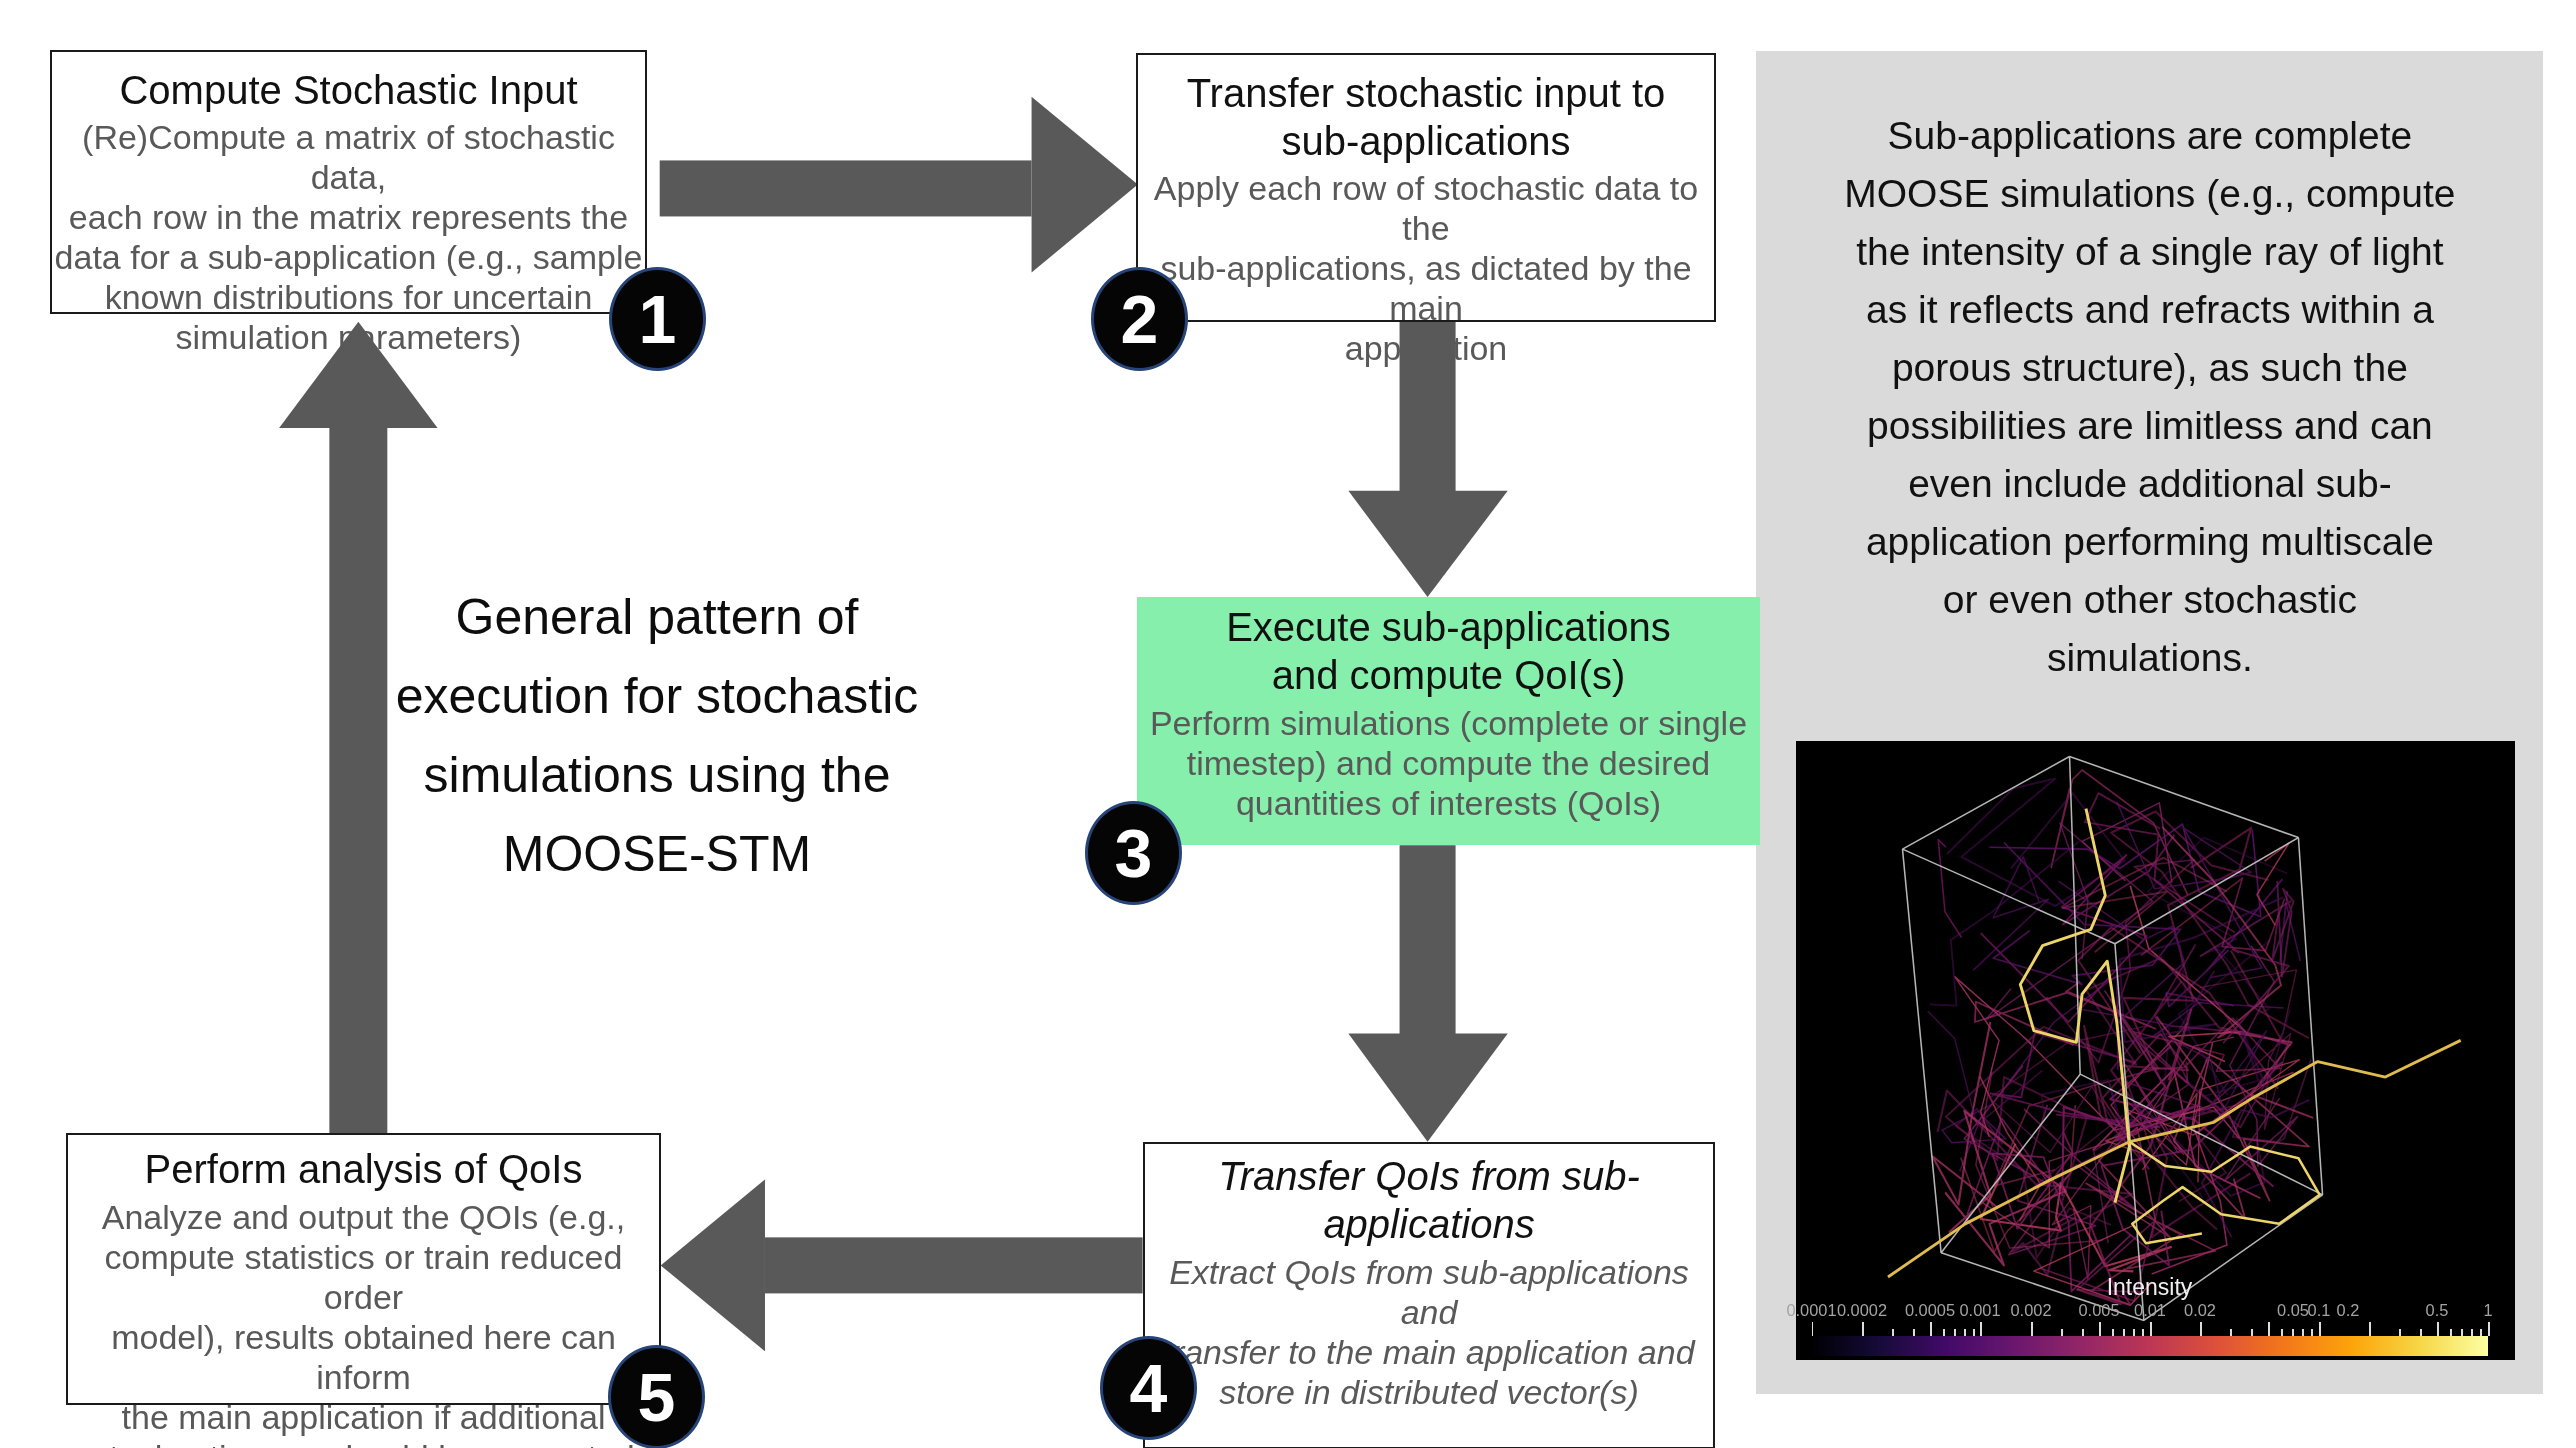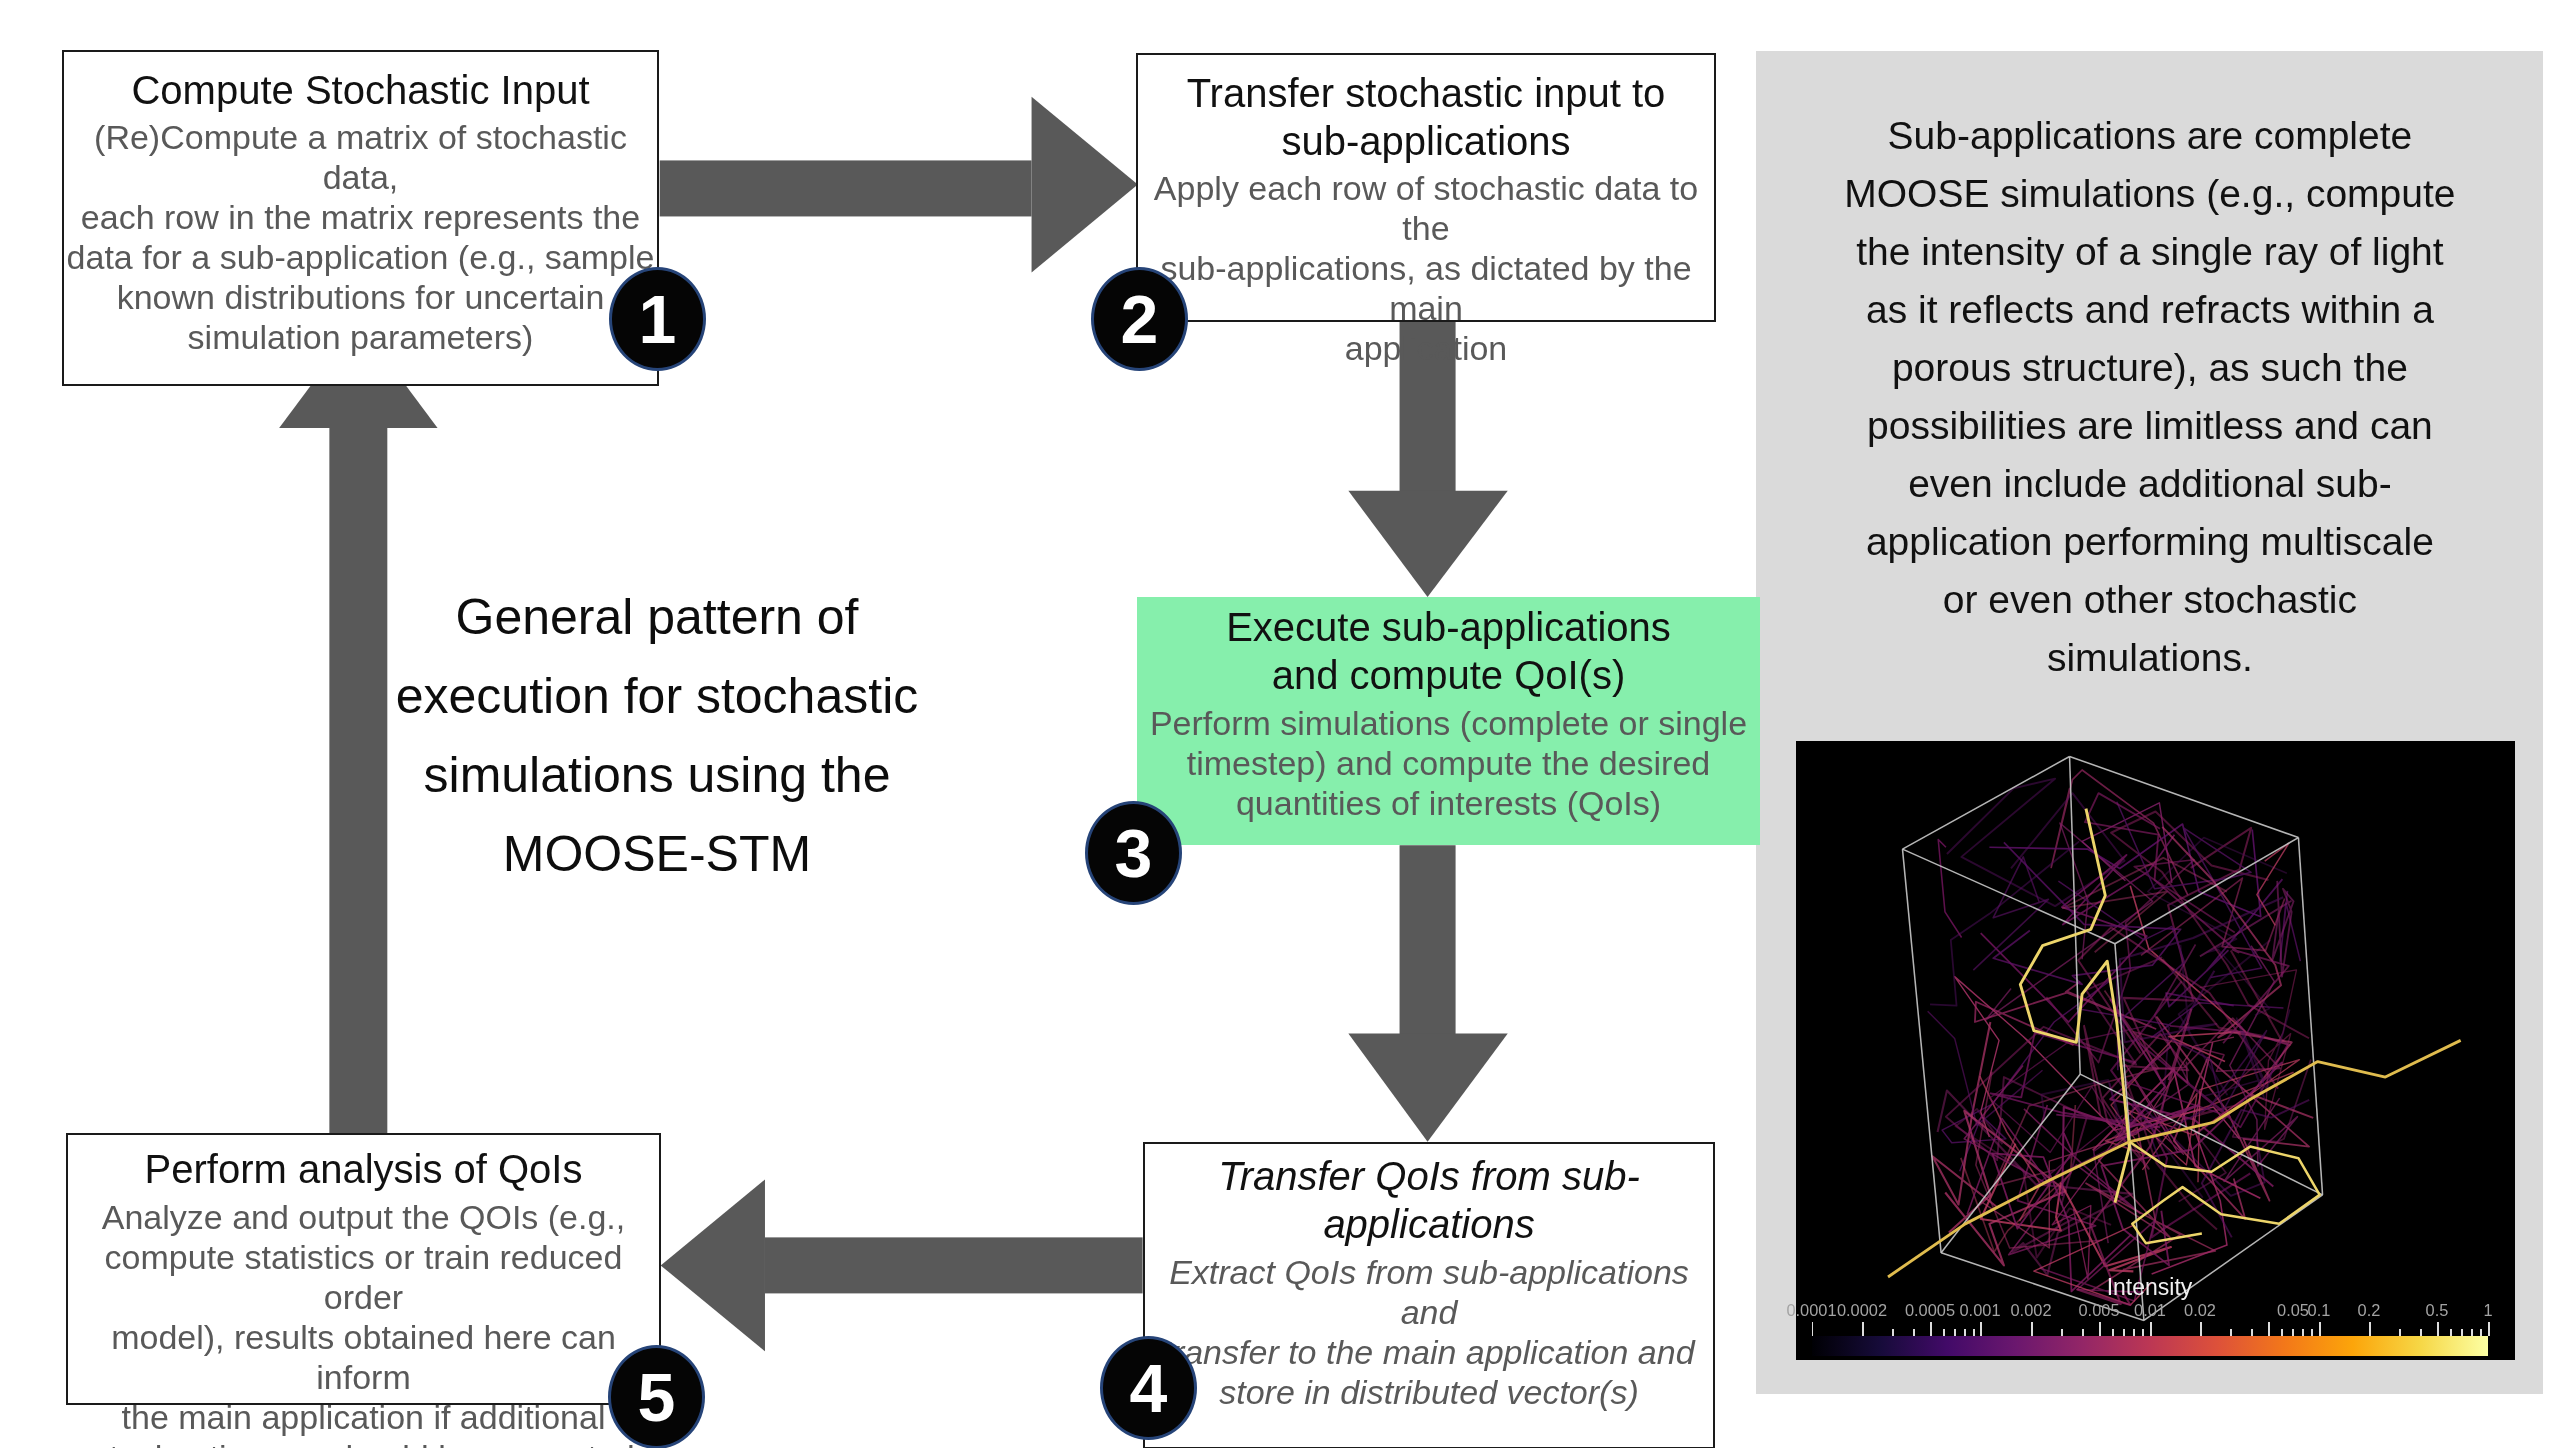--- a/index.html
+++ b/index.html
@@ -169,21 +169,21 @@
         <span class="cb-label" style="left: 303px;">0.005</span>
         <div class="cb-tick" style="left: 303px; top: 581px; height: 13.5px;"></div>
         <span class="cb-label" style="left: 354px;">0.01</span>
         <div class="cb-tick" style="left: 354px; top: 581px; height: 13.5px;"></div>
         <span class="cb-label" style="left: 404px;">0.02</span>
         <div class="cb-tick" style="left: 404px; top: 581px; height: 13.5px;"></div>
         <span class="cb-label" style="left: 472px; margin-left: 25px;">0.05</span>
         <div class="cb-tick" style="left: 472px; top: 581px; height: 13.5px;"></div>
         <span class="cb-label" style="left: 523px;">0.1</span>
         <div class="cb-tick" style="left: 523px; top: 581px; height: 13.5px;"></div>
-        <span class="cb-label" style="left: 573px;">0.2</span>
+        <span class="cb-label" style="left: 552px;">0.2</span>
         <div class="cb-tick" style="left: 573px; top: 581px; height: 13.5px;"></div>
         <span class="cb-label" style="left: 641px;">0.5</span>
         <div class="cb-tick" style="left: 641px; top: 581px; height: 13.5px;"></div>
         <span class="cb-label" style="left: 692px;">1</span>
         <div class="cb-tick" style="left: 692px; top: 581px; height: 13.5px;"></div>
         <div class="cb-tick" style="left: 96px; top: 588px; height: 6.8px;"></div>
         <div class="cb-tick" style="left: 117px; top: 588px; height: 6.8px;"></div>
         <div class="cb-tick" style="left: 147px; top: 588px; height: 6.8px;"></div>
         <div class="cb-tick" style="left: 158px; top: 588px; height: 6.8px;"></div>
         <div class="cb-tick" style="left: 168px; top: 588px; height: 6.8px;"></div>
@@ -229,21 +229,21 @@
       <rect x="792" y="1281" width="391" height="58"></rect>
       <polygon points="792,1221 792,1399 684,1310"></polygon>
     </g>
     <g>
       <rect x="341" y="437" width="60" height="736"></rect>
       <polygon points="289,443 453,443 371,333"></polygon>
     </g>
   </g>
 </svg>
 
-<div class="stepbox" style="left:62px;top:50px;width:597px;height:336px;">
+<div class="stepbox" style="left:50px;top:50px;width:597px;height:264px;">
   <div class="box-title">Compute Stochastic Input</div>
   <div class="box-body">(Re)Compute a matrix of stochastic data,
 each row in the matrix represents the
 data for a sub-application (e.g., sample
 known distributions for uncertain
 simulation parameters)</div>
 </div>
 
 <div class="stepbox" style="left:1136px;top:53px;width:580px;height:269px;">
   <div class="box-title">Transfer stochastic input to

